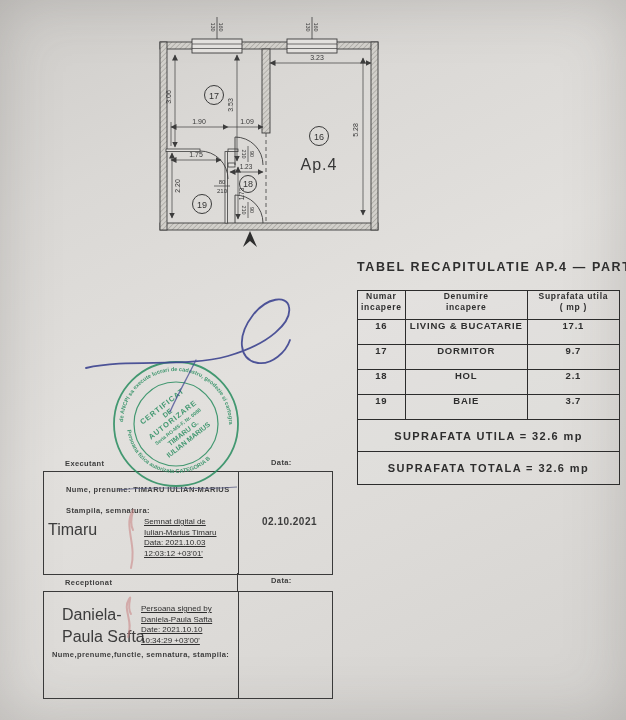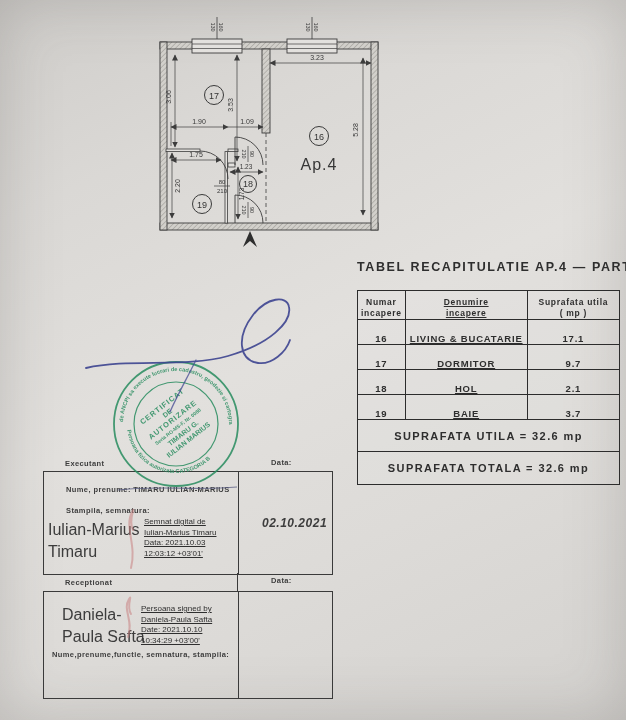--- a/index.html
+++ b/index.html
@@ -10,36 +10,36 @@
     box-shadow:inset 0 0 60px rgba(90,88,85,.25);
   }
   .abs{position:absolute;}
   
   .recap{left:357px;top:256px;width:266px;}
   .recap-title{position:absolute;left:0;top:4px;width:262px;text-align:center;
     font-size:12.5px;font-weight:700;letter-spacing:1.6px;color:#2e2e2e;white-space:nowrap;}
   .recap-box{position:absolute;left:0;top:34px;width:261px;border:1.6px solid #2c2c2c;background:rgba(255,255,255,.06);}
   .r-row{display:flex;border-bottom:1.3px solid #2c2c2c;}
   .r-row:last-child{border-bottom:none;}
-  .r-cell{display:flex;align-items:flex-end;justify-content:center;text-align:center;
+  .r-cell{display:flex;align-items:flex-start;justify-content:center;text-align:center;
     border-right:1.3px solid #2c2c2c;color:#2e2e2e;}
   .r-cell:last-child{border-right:none;}
-  .c1{width:47px;} .c2{width:122px;text-decoration:underline;} .c3{width:92px;}
+  .c1{width:47px;} .c2{width:122px;} .c3{width:92px;}
   .hdr{height:28px;font-size:8.5px;font-weight:700;letter-spacing:.7px;line-height:1.3;}
   .drow{height:24px;font-size:9.5px;font-weight:700;letter-spacing:.8px;}
   .trow{height:31px;font-size:11px;font-weight:700;letter-spacing:1.4px;justify-content:center;
     display:flex;align-items:center;color:#2e2e2e;}
   
   .sigt{left:43px;top:455px;width:348px;height:246px;font-weight:700;color:#3d3d3d;}
   .lab{position:absolute;font-size:7.5px;letter-spacing:.4px;white-space:nowrap;}
   .sbox{position:absolute;left:0;width:288px;border:1.3px solid #3a3a3a;}
   .sdiv{position:absolute;width:1.3px;background:#3a3a3a;}
   .bigname{position:absolute;font-size:16px;font-weight:400;color:#3c3c3c;line-height:1.35;white-space:nowrap;}
   .digsig{position:absolute;font-size:8px;font-weight:400;color:#2f2f2f;line-height:1.32;white-space:nowrap;text-decoration:underline;}
-  .sdate{position:absolute;font-size:12px;letter-spacing:.5px;font-style:italic;}
+  .sdate{position:absolute;font-size:10px;letter-spacing:.5px;}
   
   .stamp{left:106px;top:354px;width:140px;height:140px;z-index:5;opacity:.88;}
   
   .overlay{left:0;top:0;z-index:7;pointer-events:none;}
   .plan{left:140px;top:4px;z-index:2;}
 </style>
 </head>
 <body>
 
 <svg class="abs plan" width="262" height="252" viewBox="0 0 262 252">
@@ -210,21 +210,20 @@
 
 <div class="abs sigt">
   <div class="lab" style="left:22px;top:4px">Executant</div>
   <div class="lab" style="left:228px;top:3px">Data:</div>
 
   <div class="sbox" style="top:16px;height:102px">
     <div class="sdiv" style="left:194px;top:0;height:102px"></div>
     <div class="lab" style="left:22px;top:13px">Nume, prenume: TIMARU IULIAN-MARIUS</div>
     <div class="lab" style="left:22px;top:34px">Stampila, semnatura:</div>
     <div class="bigname" style="left:4px;top:47px">
-      <div>Iulian-Marius</div>
         <div>Timaru</div>
     </div>
     <div class="digsig" style="left:100px;top:45px">
       <div>Semnat digital de</div>
         <div>Iulian-Marius Timaru</div>
       <div>Data: 2021.10.03</div>
         <div>12:03:12 +03'01'</div>
     </div>
     <div class="sdate" style="left:218px;top:44px">02.10.2021</div>
   </div>

